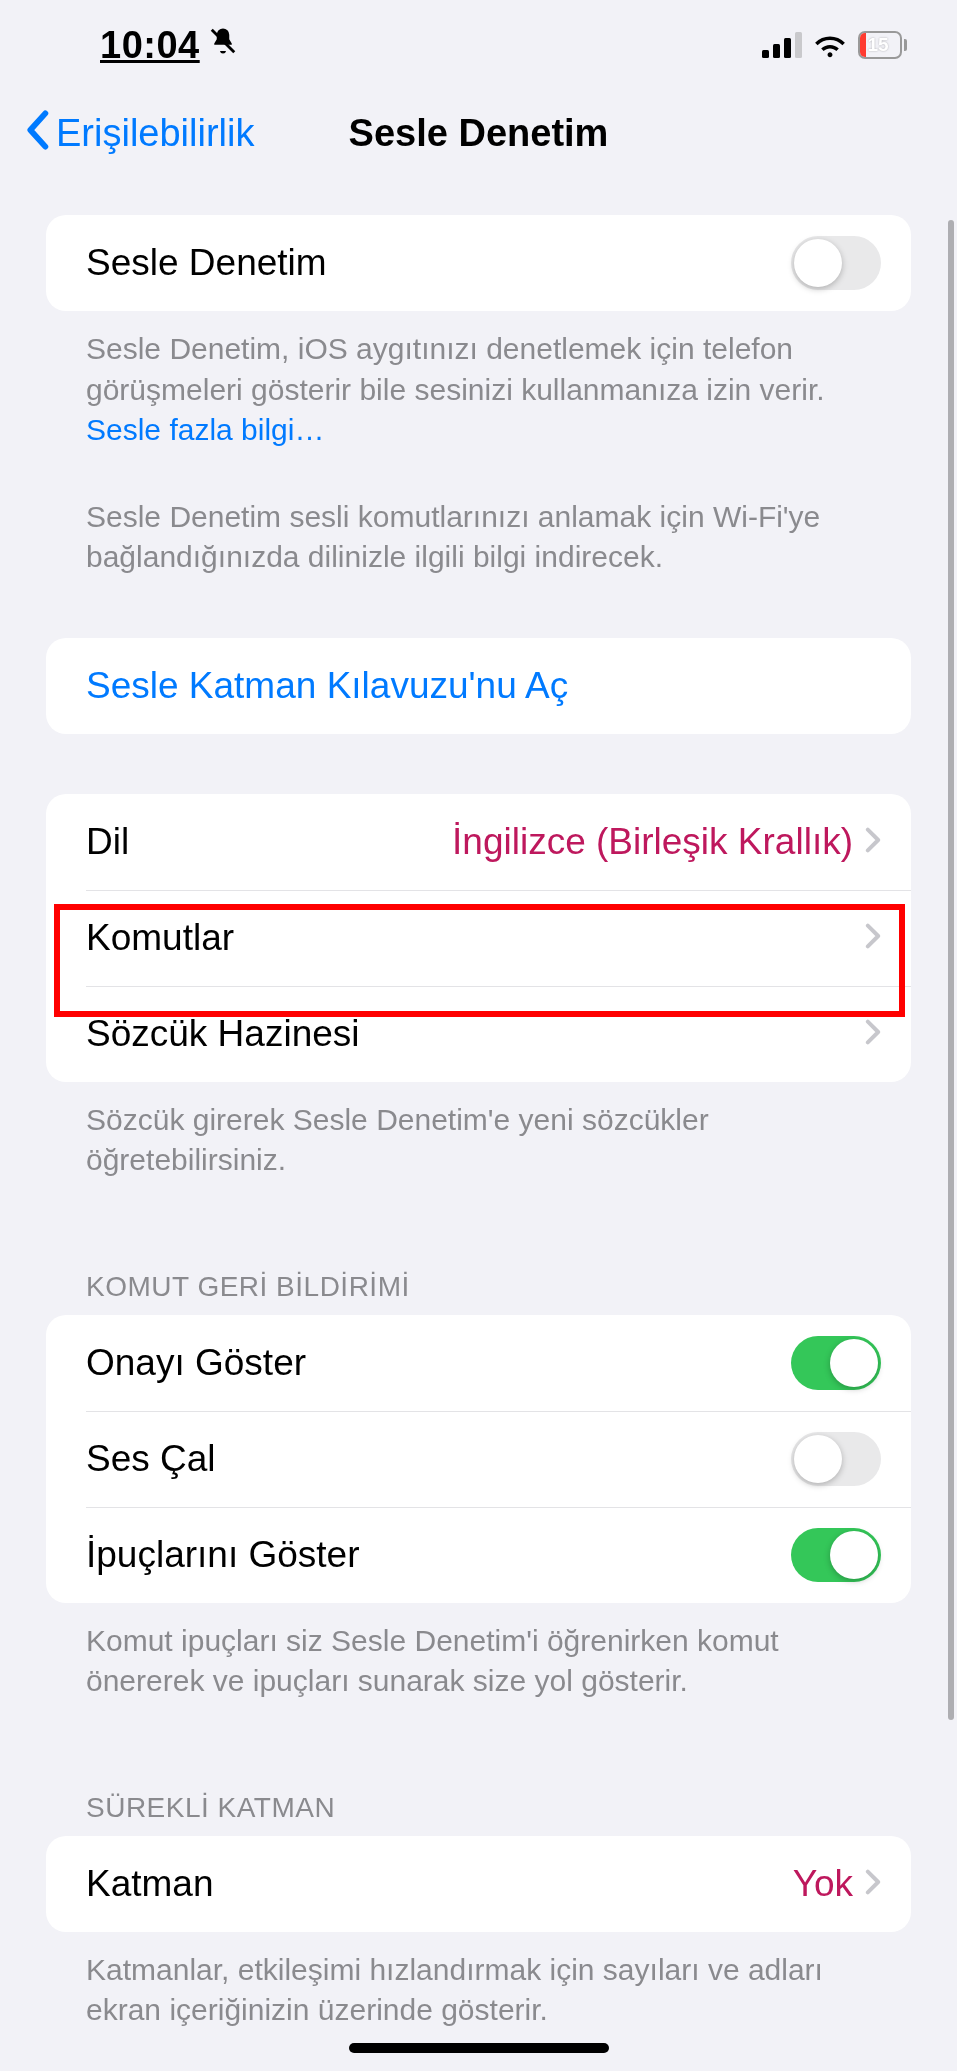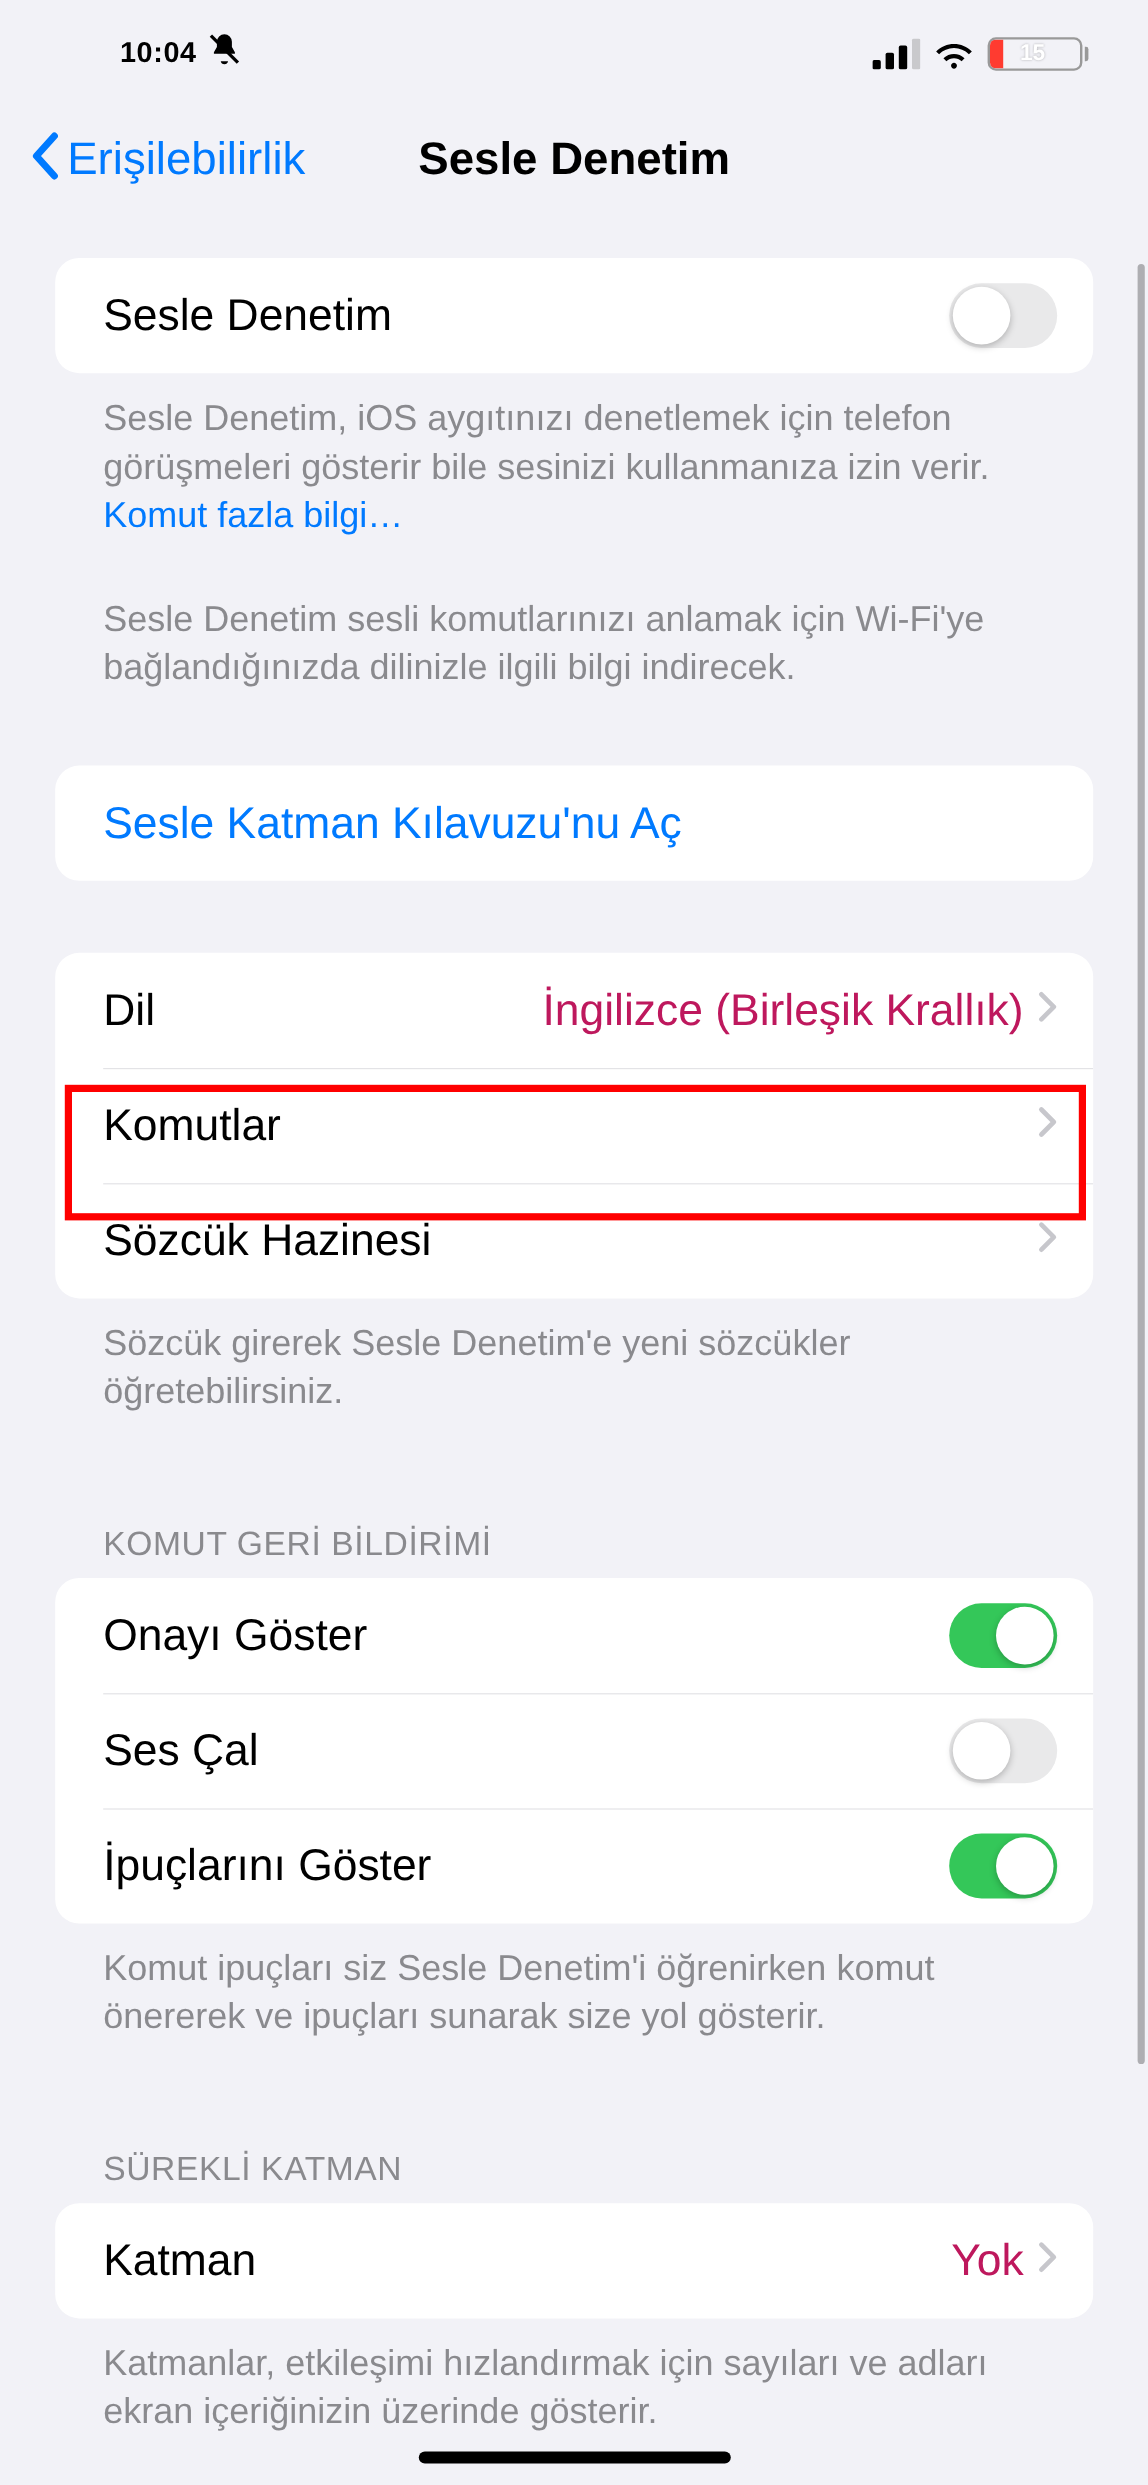--- a/index.html
+++ b/index.html
@@ -13,30 +13,30 @@
 
   
   .status-bar {
     height: 90px;
     display: flex;
     align-items: center;
     justify-content: space-between;
     padding: 0 50px 0 100px;
   }
   .status-left { display: flex; align-items: center; gap: 8px; }
-  .status-time { font-size: 24px; font-weight: 700; letter-spacing: 0.5px; }
+  .status-time { font-size: 38px; font-weight: 700; letter-spacing: 0.5px; text-decoration: underline; }
   .status-right { display: flex; align-items: center; gap: 10px; }
   .bell-slash-icon { font-size: 32px; }
   .signal-icon, .wifi-icon { display: inline-flex; }
   .battery {
     display: inline-flex; align-items: center;
     position: relative;
   }
   .battery-body {
-    width: 79px; height: 28px;
+    width: 44px; height: 28px;
     border: 2px solid #999; border-radius: 7px;
     position: relative; overflow: hidden;
   }
   .battery-fill {
     position: absolute; left: 0; top: 0; bottom: 0;
     width: 15%; background: #ff3b30;
   }
   .battery-tip {
     width: 3px; height: 12px; background: #999;
     border-radius: 0 2px 2px 0; margin-left: 2px;
@@ -209,21 +209,21 @@
 <div class="group">
   <div class="group-card">
     <div class="row">
       <span class="row-label">Sesle Denetim</span>
       <span class="toggle">
           <span class="knob"></span>
         </span>
     </div>
   </div>
   <div class="group-footer">
-    <span>Sesle Denetim, iOS aygıtınızı denetlemek için telefon görüşmeleri gösterir bile sesinizi kullanmanıza izin verir. </span><a href="#">Komut fazla bilgi…</a>
+    <span>Sesle Denetim, iOS aygıtınızı denetlemek için telefon görüşmeleri gösterir bile sesinizi kullanmanıza izin verir. </span><a href="#">Sesle fazla bilgi…</a>
   </div>
   <div class="spacer-sm"></div>
   <div class="group-footer">Sesle Denetim sesli komutlarınızı anlamak için Wi-Fi'ye bağlandığınızda dilinizle ilgili bilgi indirecek.</div>
 </div>
 
 <div class="spacer-md"></div>
 
 <div class="group">
   <div class="group-card">
     <div class="row">

